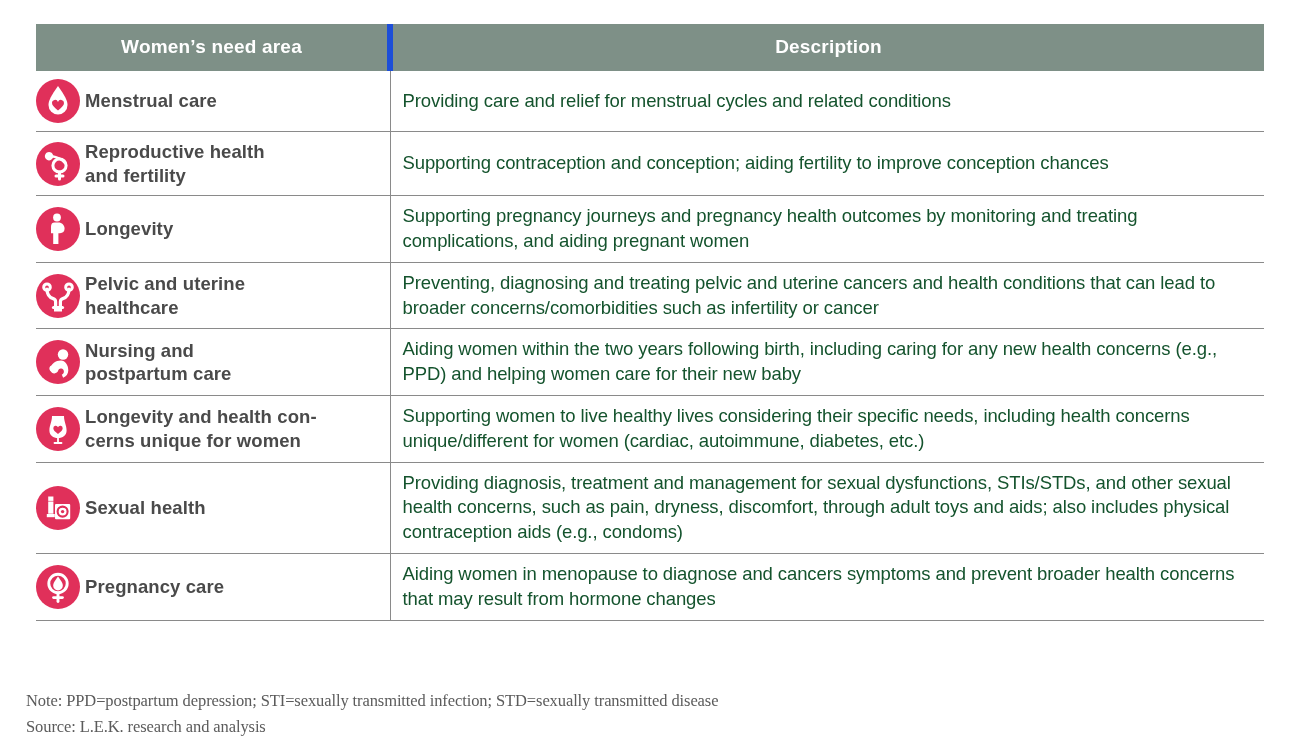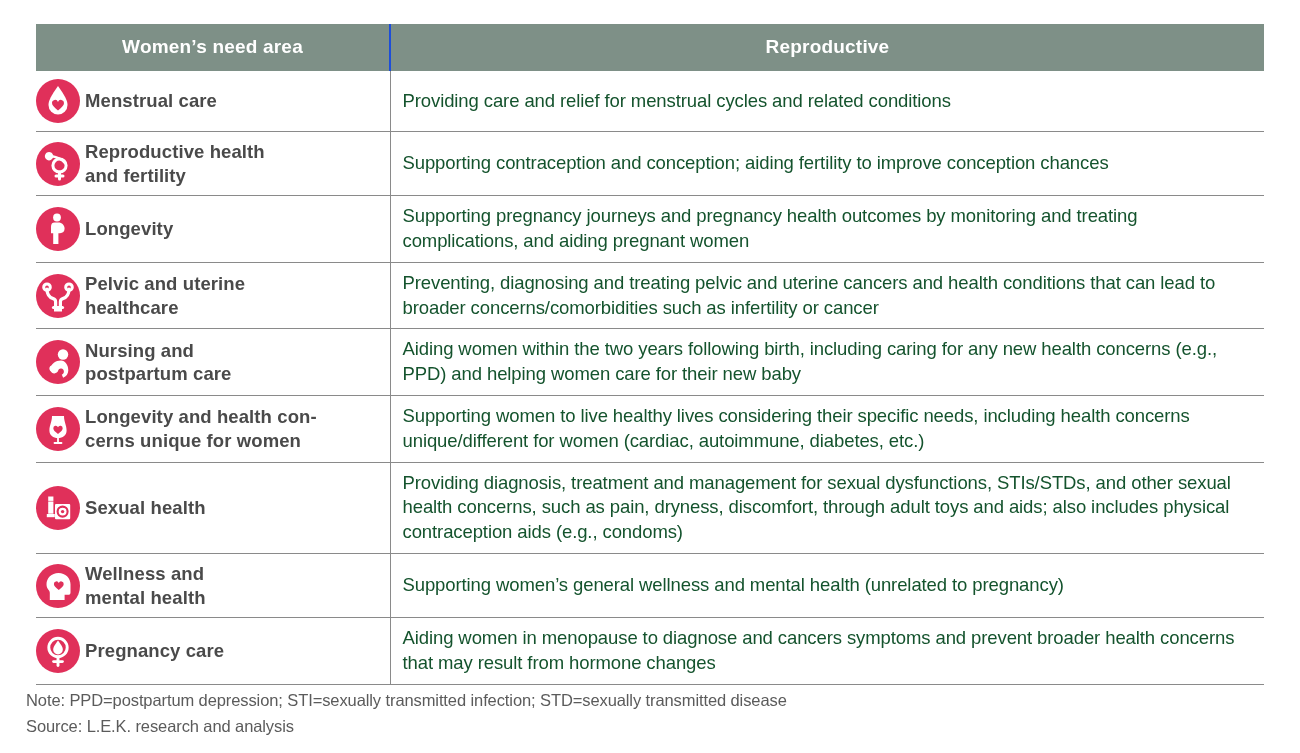--- a/index.html
+++ b/index.html
@@ -38,21 +38,21 @@
     color: #ffffff;
     font-size: 19px;
     font-weight: bold;
     letter-spacing: 0.2px;
     padding: 12px 0 13px 0;
     text-align: center;
     vertical-align: middle;
     border: none;
   }
   thead th.th-area {
-    border-right: 2px solid #1d4ed8;
+    border-right: 6px solid #1d4ed8;
   }
 
   tbody td {
     border-bottom: 1px solid #8a8a8a;
     vertical-align: middle;
     background: #ffffff;
   }
   tbody tr:last-child td {
     border-bottom: 1px solid #8a8a8a;
   }
@@ -103,37 +103,38 @@
     position: absolute;
     left: 26px;
     top: 688px;
     width: 1240px;
   }
   .footnote {
     font-size: 16.5px;
     color: #5b5b5b;
     line-height: 1.55;
     letter-spacing: -0.1px;
+    font-family: Liberation Serif, serif;
   }
 </style>
 </head>
 <body>
 
 <div class="page">
 
   <div class="table-wrap">
     <table class="needs-table">
       <colgroup>
         <col class="c-area">
         <col class="c-desc">
       </colgroup>
       <thead>
         <tr>
           <th class="th-area">Women’s need area</th>
-          <th class="th-desc">Reproductive</th>
+          <th class="th-desc">Description</th>
         </tr>
       </thead>
       <tbody id="table-body">
           <tr>
             <td class="area-cell">
               <div class="area-inner">
                 <span class="icon-badge">
                   <svg viewBox="0 0 44 44" width="44" height="44">
         <path d="M22 7 C15 17 12.5 21.5 12.5 26 a9.5 9.5 0 0 0 19 0 C31.5 21.5 29 17 22 7 Z" fill="white"></path>
         <path d="M22 31.5 c-4-3.2-6-5.1-6-7.4a3.1 3.1 0 0 1 6-1.2 3.1 3.1 0 0 1 6 1.2 c0 2.3-2 4.2-6 7.4 Z" fill="#e0305a"></path>
@@ -256,37 +257,20 @@
             </td>
             <td class="desc-cell">
               <div class="desc-text">Providing diagnosis, treatment and management for sexual dysfunctions, STIs/STDs, and other sexual health concerns, such as pain, dryness, discomfort, through adult toys and aids; also includes physical contraception aids (e.g., condoms)</div>
             </td>
           </tr>
           <tr>
             <td class="area-cell">
               <div class="area-inner">
                 <span class="icon-badge">
                   <svg viewBox="0 0 44 44" width="44" height="44">
-        <path d="M22.5 9 C15.5 9 10.5 14 10.5 20.3 c0 2.6 .8 4.2 2.1 5.6 .9 1 1.2 1.7 1.2 3.1 V36 h14.8 v-5.2 h3.6 c1.5 0 2.3-1 2.3-2.4 V20.3 C34.5 14 29.5 9 22.5 9 Z" fill="white"></path>
-        <path d="M22.8 26 c-3.2-2.6-4.9-4.2-4.9-6.1a2.55 2.55 0 0 1 4.9-1 2.55 2.55 0 0 1 4.9 1 c0 1.9-1.7 3.5-4.9 6.1 Z" fill="#e0305a"></path>
-      </svg>
-                </span>
-                <span class="area-label">Wellness and
-mental health</span>
-              </div>
-            </td>
-            <td class="desc-cell">
-              <div class="desc-text">Supporting women’s general wellness and mental health (unrelated to pregnancy)</div>
-            </td>
-          </tr>
-          <tr>
-            <td class="area-cell">
-              <div class="area-inner">
-                <span class="icon-badge">
-                  <svg viewBox="0 0 44 44" width="44" height="44">
         <circle cx="22" cy="18.5" r="9.2" fill="none" stroke="white" stroke-width="2.9"></circle>
         <path d="M22 28.2 v8.3" stroke="white" stroke-width="2.9" stroke-linecap="round"></path>
         <path d="M17.6 32.6 h8.8" stroke="white" stroke-width="2.9" stroke-linecap="round"></path>
         <path d="M22 11.6 C18.4 16.4 17.2 18.6 17.2 20.7 a4.8 4.8 0 0 0 9.6 0 C26.8 18.6 25.6 16.4 22 11.6 Z" fill="white"></path>
       </svg>
                 </span>
                 <span class="area-label">Pregnancy care</span>
               </div>
             </td>
             <td class="desc-cell">

